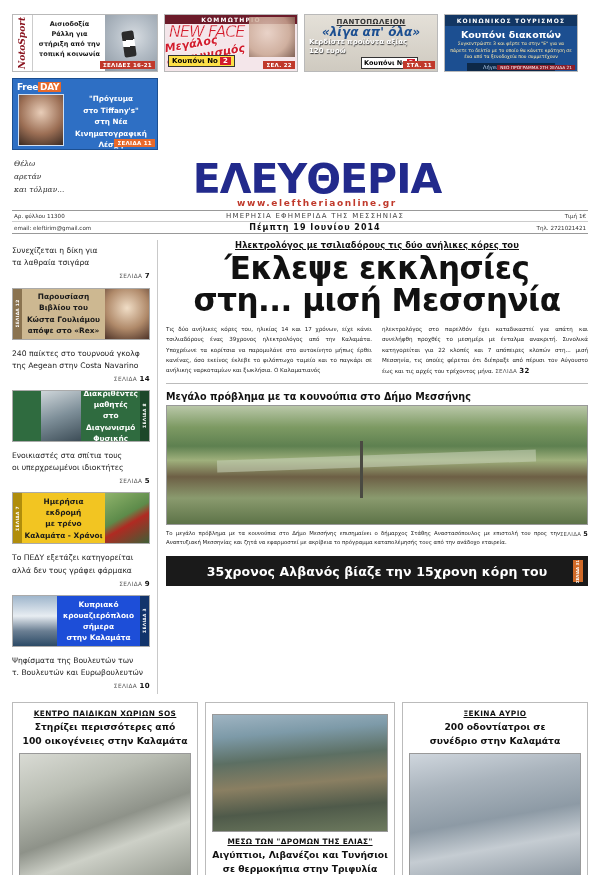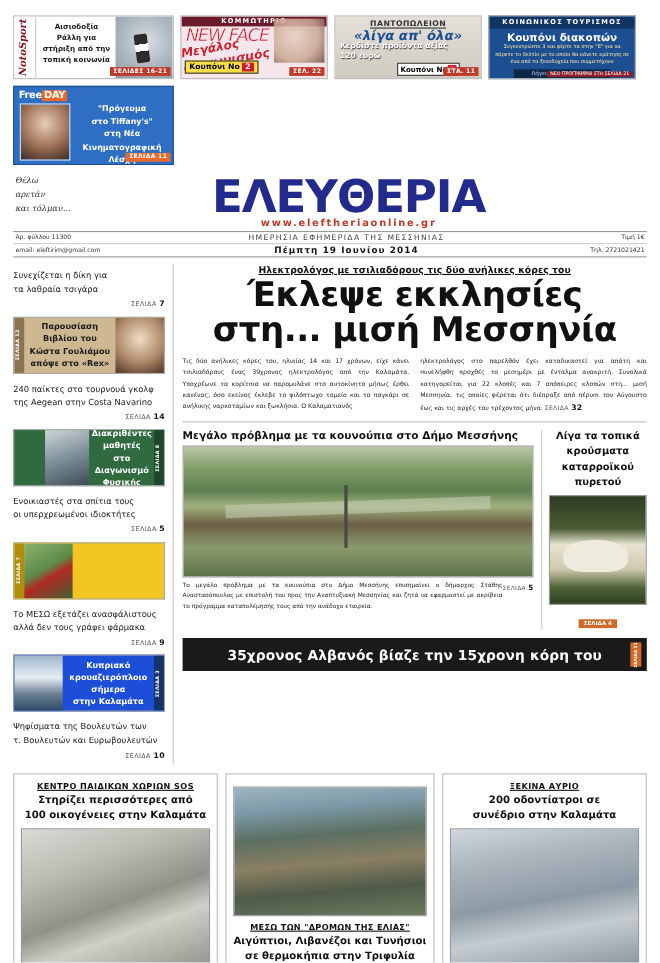--- a/index.html
+++ b/index.html
@@ -403,25 +403,33 @@
       <div class="teaser">
         <div>Ενοικιαστές στα σπίτια τους</div>
         <div>οι υπερχρεωμένοι ιδιοκτήτες</div>
         <span class="pg"><span>ΣΕΛΙΔΑ</span> <b>5</b></span>
       </div>
 
       <div class="sbox yellow">
         <div class="side">
             <span>ΣΕΛΙΔΑ 7</span>
           </div>
+        <div class="cap">
+          <div>
+            <div>Ημερήσια</div>
+            <div>εκδρομή</div>
+            <div>με τρένο</div>
+            <div>Καλαμάτα - Χράνοι</div>
+          </div>
+        </div>
         <div class="thumb"></div>
       </div>
 
       <div class="teaser">
-        <div>Το ΜΕΣΩ εξετάζει ανασφάλιστους</div>
+        <div>Το ΠΕΔΥ εξετάζει κατηγορείται</div>
         <div>αλλά δεν τους γράφει φάρμακα</div>
         <span class="pg"><span>ΣΕΛΙΔΑ</span> <b>9</b></span>
       </div>
 
       <div class="sbox blue">
         <div class="thumb"></div>
         <div class="cap">
           <div>
             <div>Κυπριακό</div>
             <div>κρουαζιερόπλοιο</div>
@@ -457,32 +465,20 @@
       <div class="feat">
         <div class="feat-main">
           <div class="feat-title">Μεγάλο πρόβλημα με τα κουνούπια στο Δήμο Μεσσήνης</div>
           <div class="feat-photo"></div>
           <div class="feat-cap">
             <span class="pg"><span>ΣΕΛΙΔΑ</span> <b>5</b></span>
             <span>Το μεγάλο πρόβλημα με τα κουνούπια στο Δήμο Μεσσήνης επισημαίνει ο δήμαρχος Στάθης Αναστασόπουλος με επιστολή του προς την Αναπτυξιακή Μεσσηνίας και ζητά να εφαρμοστεί με ακρίβεια το πρόγραμμα καταπολέμησής τους από την ανάδοχο εταιρεία.</span>
           </div>
         </div>
 
-        <div class="feat-side">
-          <div class="t">
-            <div>Λίγα τα τοπικά</div>
-            <div>κρούσματα</div>
-            <div>καταρροϊκού</div>
-            <div>πυρετού</div>
-          </div>
-          <div class="ph"></div>
-          <div class="pgw">
-            <span>ΣΕΛΙΔΑ 4</span>
-          </div>
-        </div>
       </div>
 
       <div class="bbanner">
         <span>35χρονος Αλβανός βίαζε την 15χρονη κόρη του</span>
         <div class="pg">
             <i>ΣΕΛΙΔΑ 31</i>
           </div>
       </div>
     </div>
   </div>

